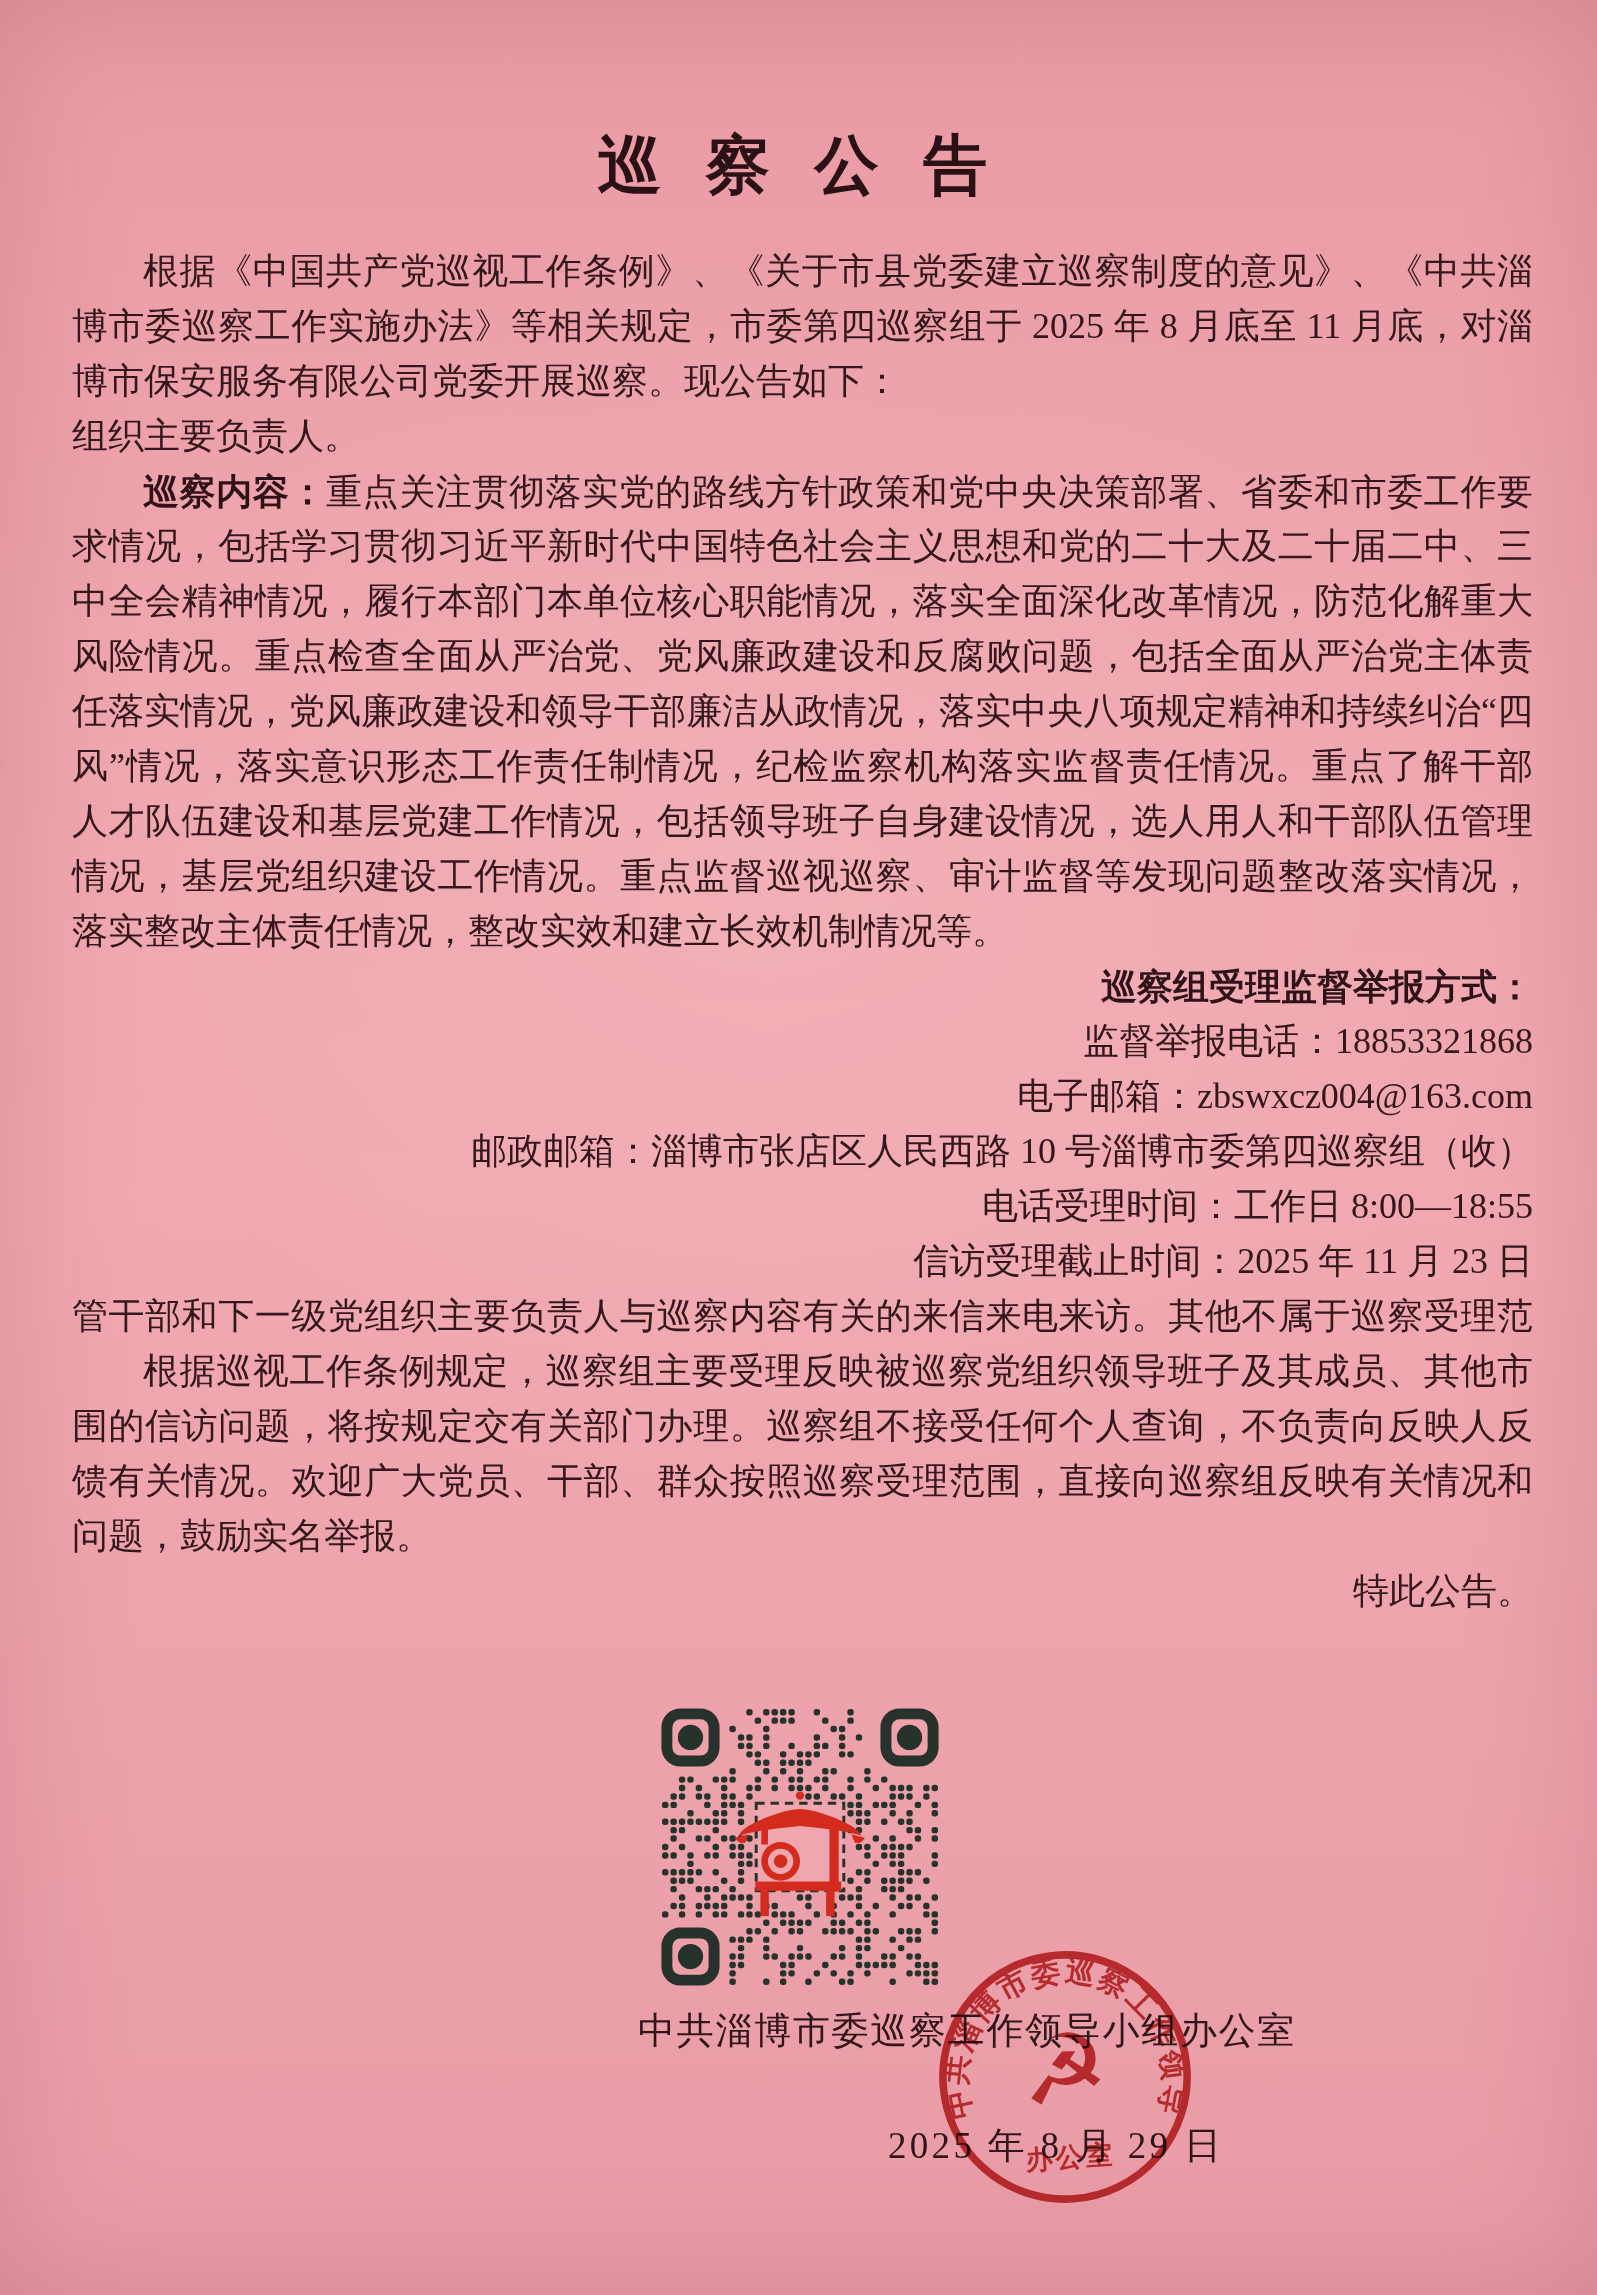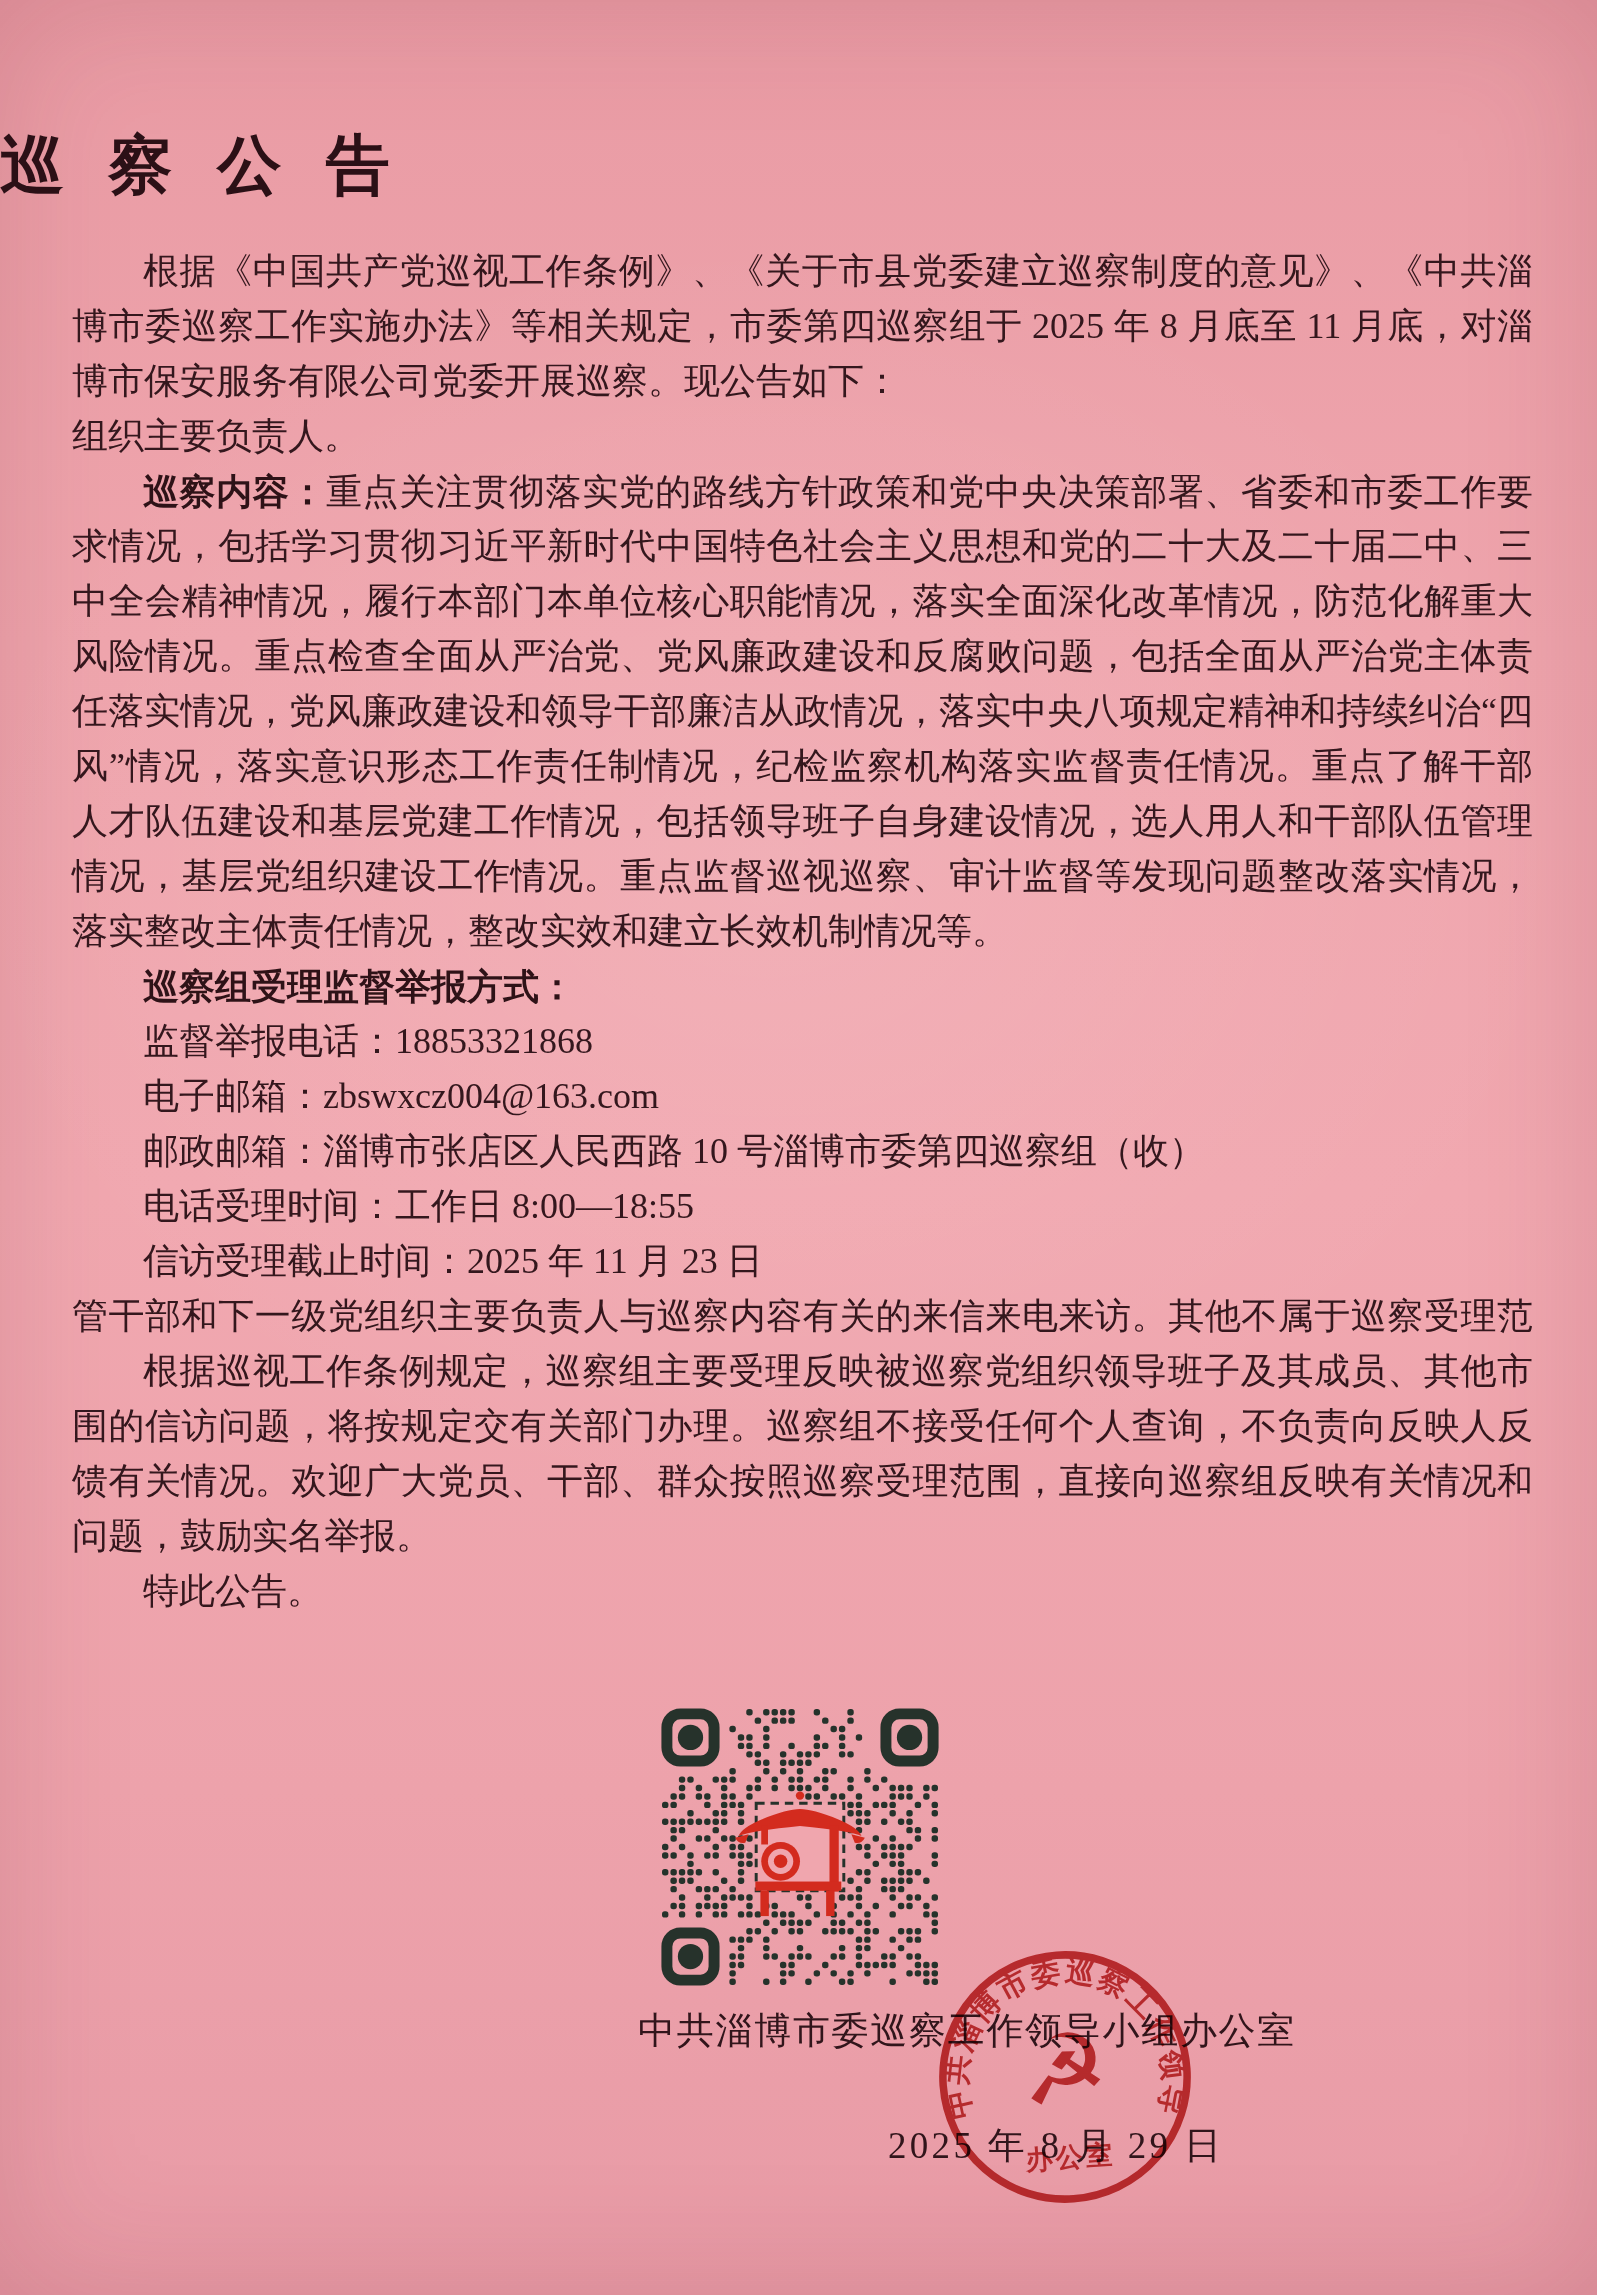--- a/index.html
+++ b/index.html
@@ -10,34 +10,34 @@
     background:
       radial-gradient(ellipse 1171px 920px at 48% 38%, rgba(255,255,255,0.10), rgba(255,255,255,0) 70%),
       linear-gradient(180deg,#e99ba4 0%,#efa5ad 28%,#f1a8b0 52%,#eda2ab 78%,#e89ba6 100%);
     box-shadow:inset 0 0 134px rgba(120,40,55,0.18);
     overflow:hidden;
     font-family:"Liberation Serif","DejaVu Serif",serif;
     color:#34171d;
   }
   .title{
     position:absolute;top:122px;left:0;width:100%;
-    text-align:left;
+    text-align:center;
     font-family:"Liberation Sans","DejaVu Sans",sans-serif;
     font-weight:700;
     font-size:64px;
     letter-spacing:13.4px;
     color:#2b1016;
   }
   .body{
     position:absolute;left:72px;top:244px;width:1461px;
     font-size:36px;
   }
   .line{height:55px;line-height:55px;white-space:nowrap;}
   .fj{white-space:normal;text-align:justify;text-align-last:justify;}
-  .ind{padding-left:71px;}
+  .ind{padding-left:71px;text-align:right;}
   .blabel{
     font-family:"Liberation Sans","DejaVu Sans",sans-serif;
     font-weight:700;color:#2e1217;
   }
   .qr{position:absolute;left:661px;top:1708px;width:278px;height:278px;}
   .footer-sign{
     position:absolute;top:2006px;right:302px;
     font-size:37px;letter-spacing:1.7px;color:#31151b;
   }
   .footer-date{

